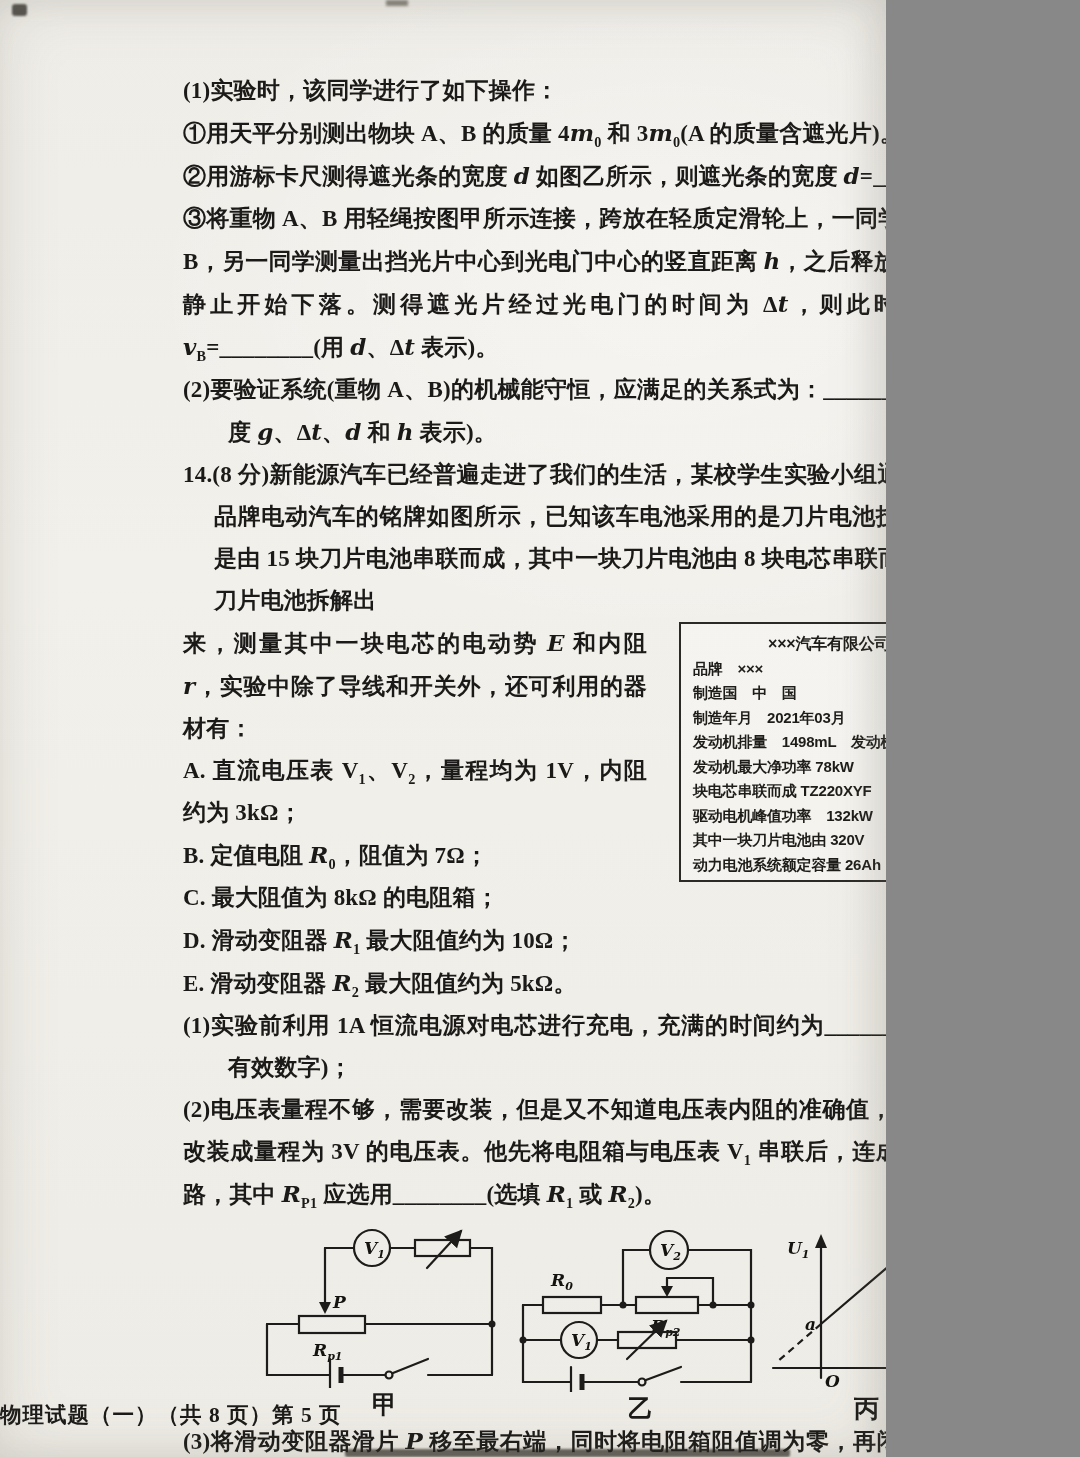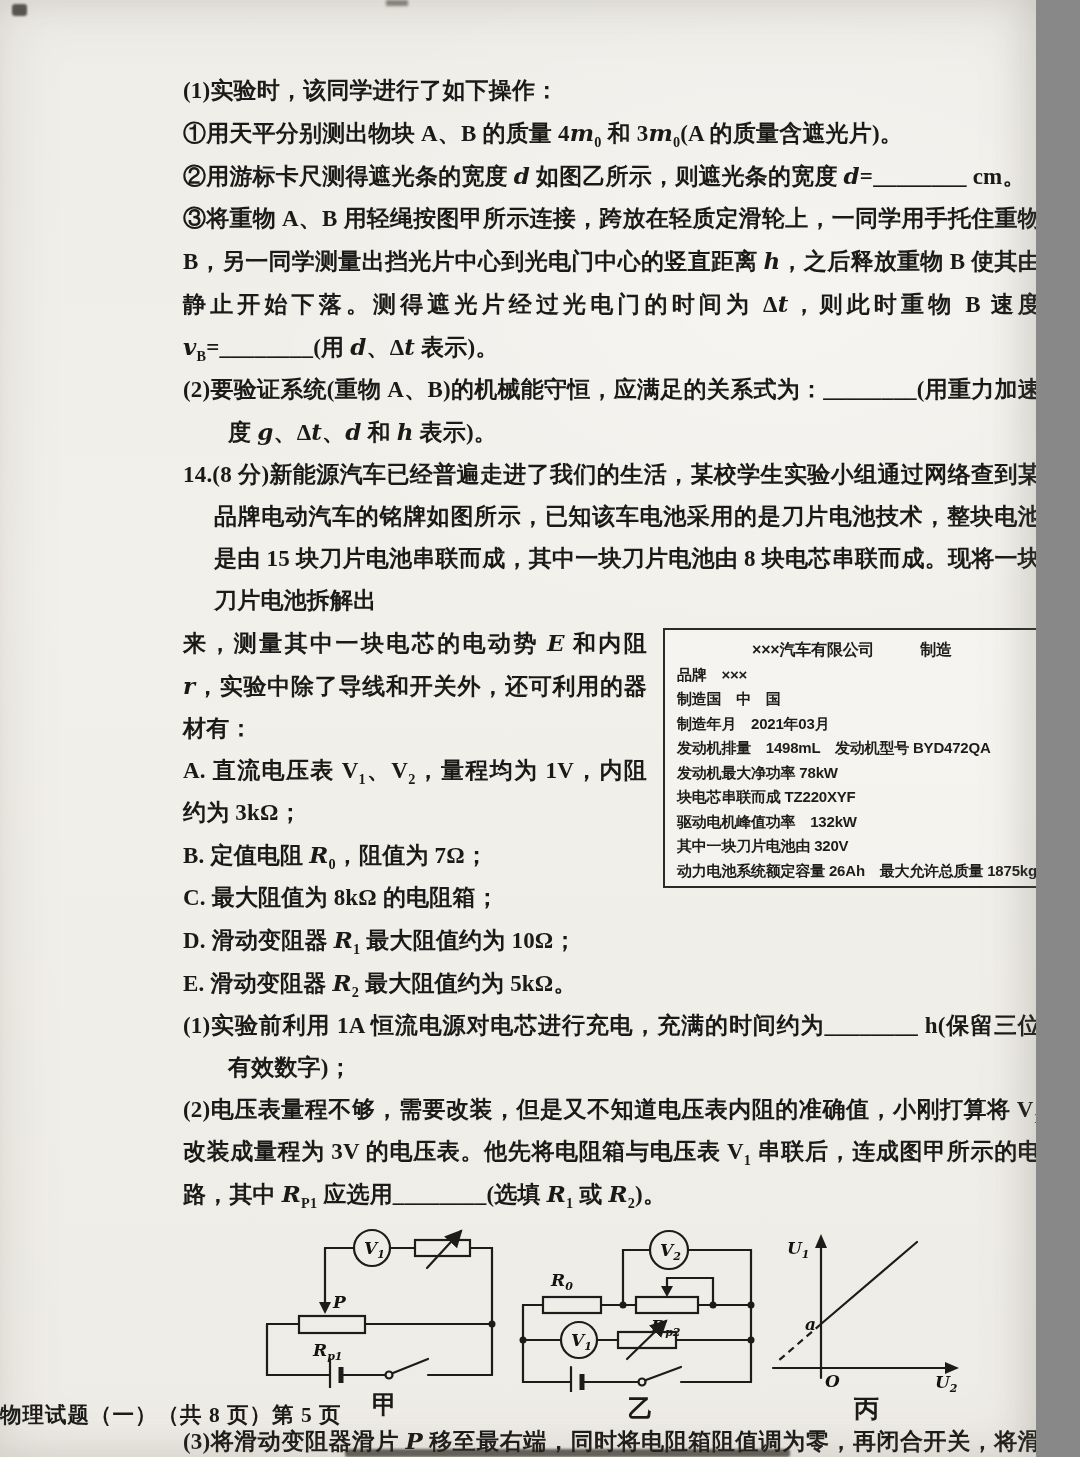--- a/index.html
+++ b/index.html
@@ -1,42 +1,42 @@
 <!DOCTYPE html>
 <html><head>
 <meta charset="utf-8">
 <style>
   html,body{margin:0;padding:0;background:#888;}
   .page{
-    position:relative;width:1036px;height:1457px;overflow:hidden;
+    position:relative;width:886px;height:1457px;overflow:hidden;
     background:
       radial-gradient(ellipse 900px 600px at 75% 20%, rgba(255,255,255,.35), rgba(255,255,255,0) 60%),
       linear-gradient(180deg,#efede8 0%,#f2f0eb 40%,#eeece6 100%);
     color:#1b1a18;
     font-family:"Liberation Serif","DejaVu Serif",serif;
     text-decoration:underline;
   }
   .page::after{
     content:"";position:absolute;inset:0;pointer-events:none;
     box-shadow:inset 0 0 60px rgba(120,115,100,.18), inset -14px 0 30px rgba(110,105,95,.12);
   }
   .content{position:absolute;left:183px;top:70px;width:858px;}
   p.line{
     margin:0;font-size:23px;line-height:42px;font-weight:600;
     text-align:justify;letter-spacing:.2px;
   }
   p.line i{font-family:"DejaVu Serif",serif;font-style:italic;}
   p.line sub{font-size:62%;line-height:0;}
   .hang45{padding-left:45px;text-indent:-45px;}
   .q14-head{margin-left:-31px;padding-left:31px;text-indent:-31px;}
-  .q14-cols{display:flex;gap:16px;}
+  .q14-cols{display:flex;gap:32px;}
   .q14-left{width:464px;flex:0 0 auto;}
   
   .nameplate{
-    flex:0 0 auto;box-sizing:border-box;width:378px;height:260px;margin-top:6px;
+    flex:0 0 auto;box-sizing:border-box;width:378px;height:260px;
     border:2px solid #2b2a27;padding:8px 12px 6px 12px;overflow:hidden;
     font-family:"Liberation Sans","DejaVu Sans",sans-serif;font-weight:700;
     font-size:15px;line-height:24.5px;color:#1e1d1a;letter-spacing:-.2px;
     background:rgba(255,255,255,.25);
   }
   .np-title{display:flex;justify-content:center;gap:46px;font-size:16px;}
   .np-brandrow{display:flex;justify-content:space-between;flex-direction:column;}
   .np-row{white-space:nowrap;}
   
   .figures{position:relative;height:200px;margin-top:4px;}

